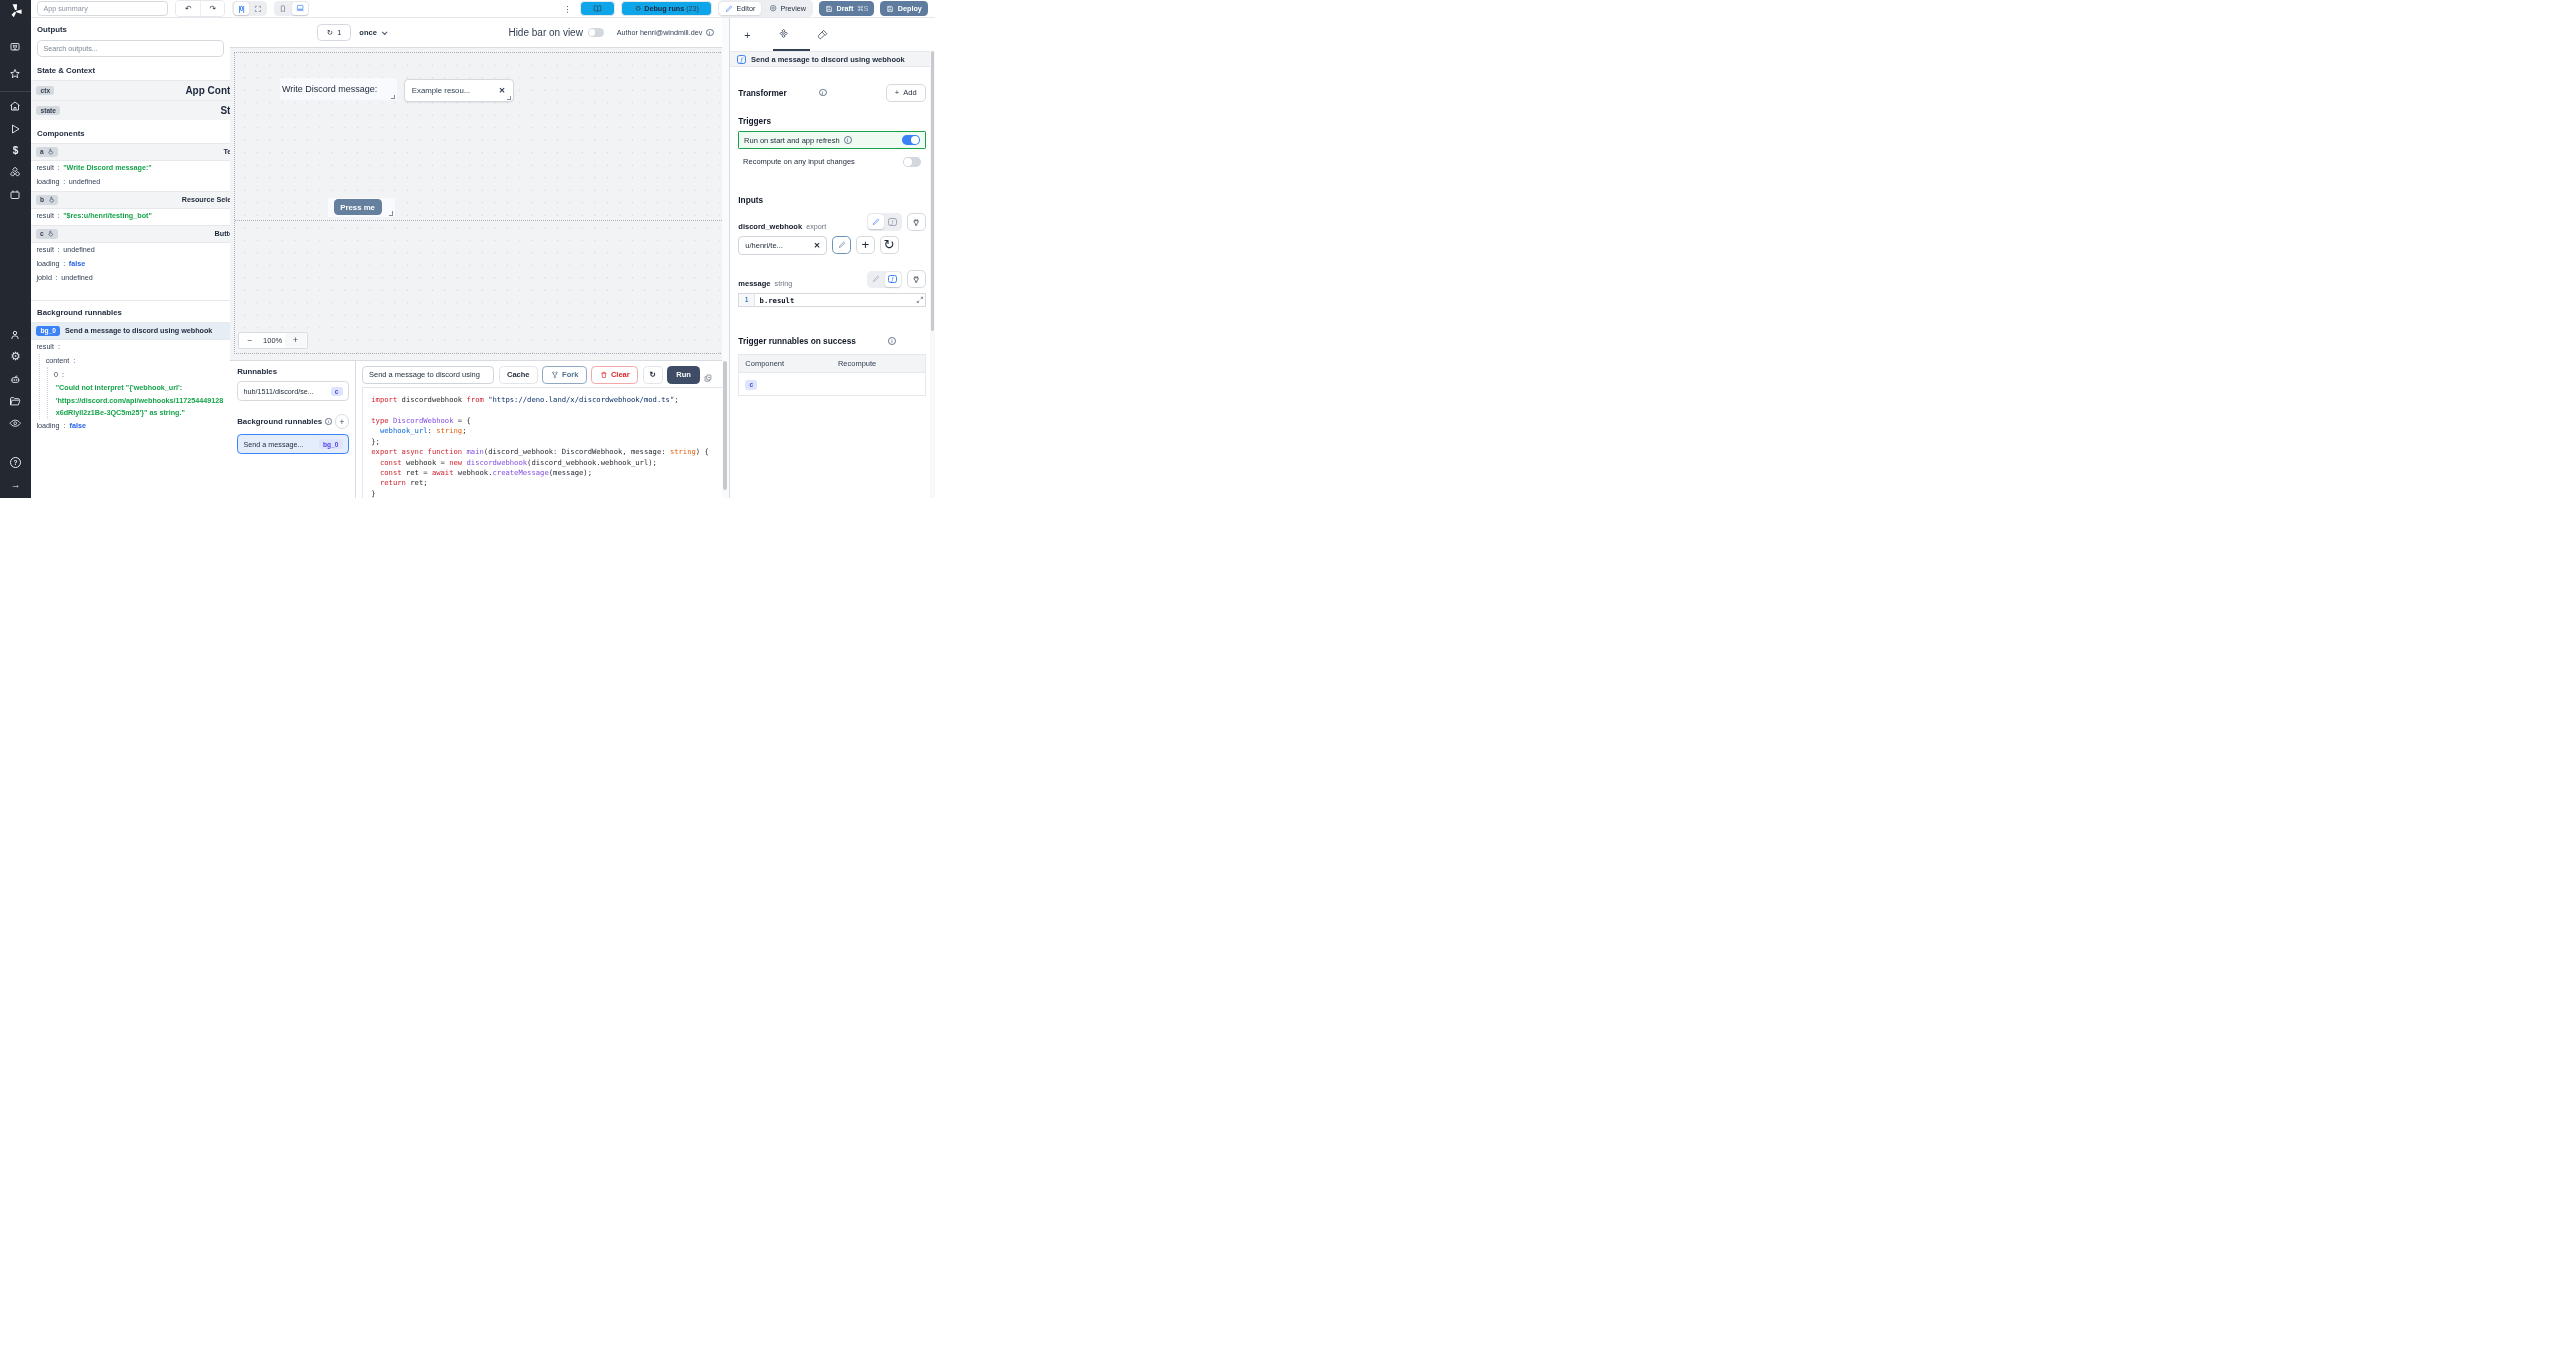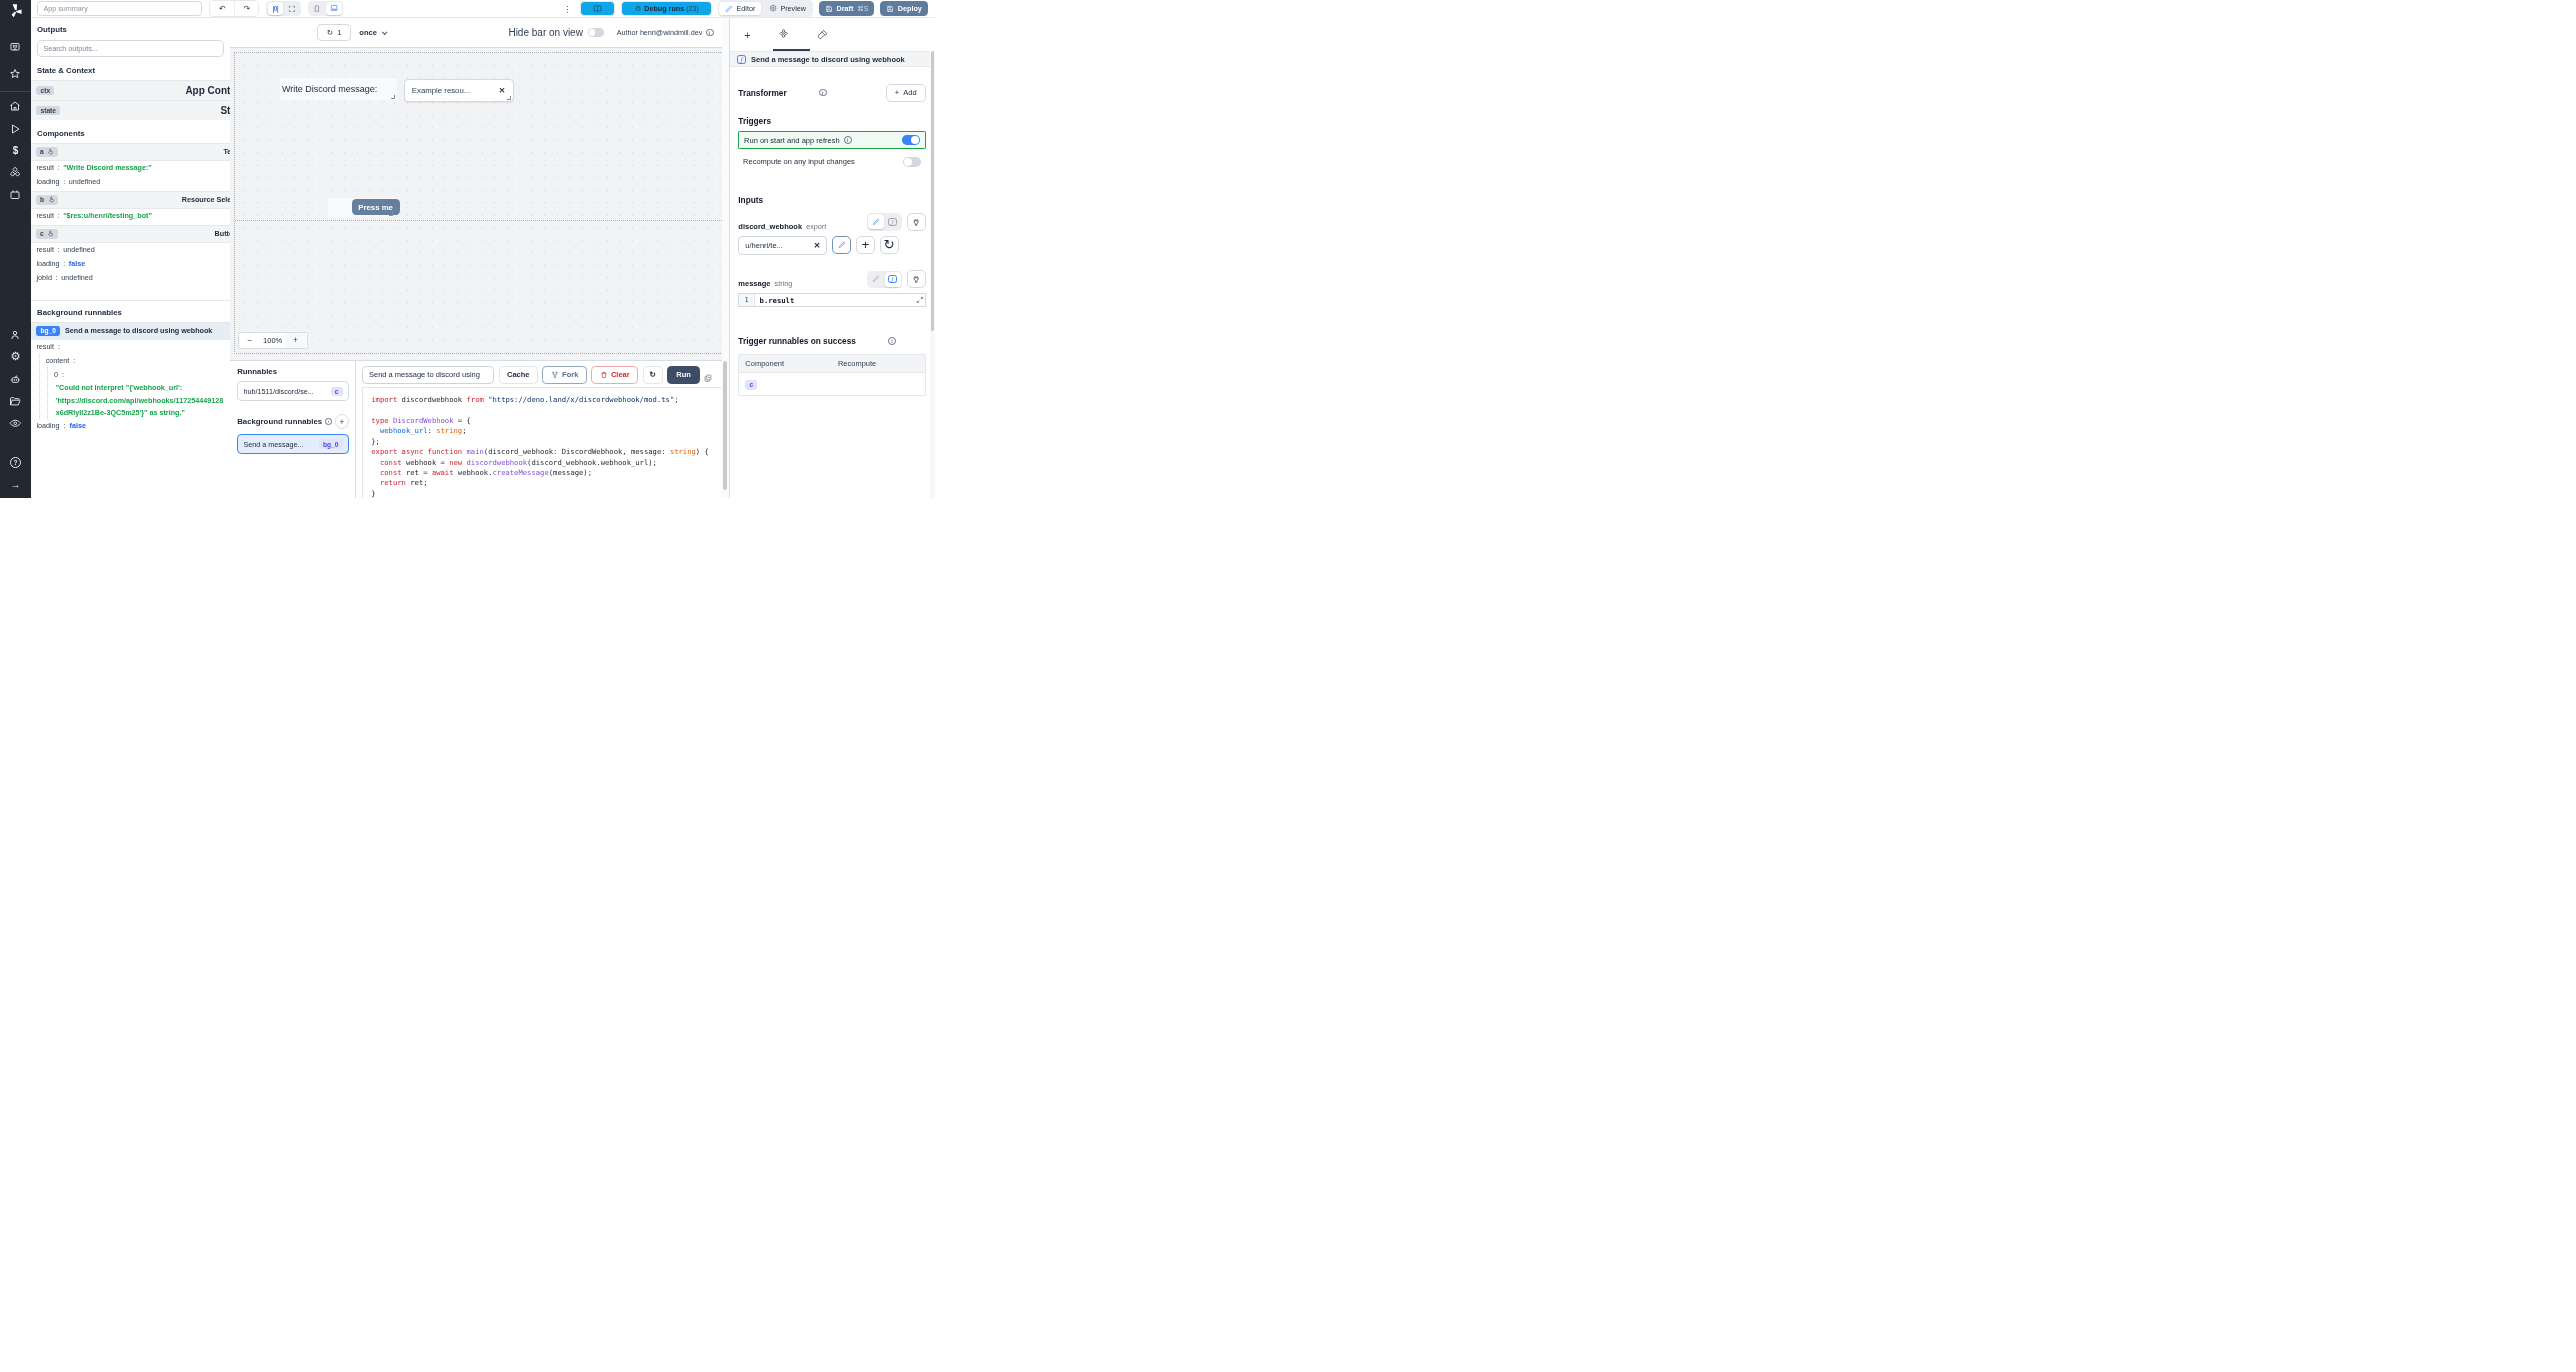--- a/index.html
+++ b/index.html
@@ -16,21 +16,21 @@
   .rail-ic { width:14.3px; height:14.3px; color:#eceff3; display:flex; align-items:center; justify-content:center; }
   .rail-div { width:31px; height:0.6px; background:#3c4350; margin:9.5px 0 7.2px 0; }
   .rail-gap { flex:1; }
   .rail-q { width:11.3px; height:11.3px; border:1px solid #eceff3; border-radius:50%; color:#eceff3;
     font-size:6.6px; font-weight:bold; display:flex; align-items:center; justify-content:center; }
   .rail-ar { color:#eceff3; font-size:9.5px; }
 
   
   #topbar { position:absolute; left:31px; top:0; right:0; height:18px; background:#fff;
     border-bottom:0.6px solid #e6e8eb; display:flex; align-items:center; }
-  .appsum { margin-left:6px; width:165px; height:14.3px; border:0.6px solid #d5d9de; border-radius:3.6px;
+  .appsum { margin-left:6px; width:131px; height:14.3px; border:0.6px solid #d5d9de; border-radius:3.6px;
     padding:0 5.4px; font-size:7.2px; color:#374151; font-family:"Liberation Sans",sans-serif; }
   .appsum::placeholder { color:#8b94a1; }
   .btn-group { display:flex; border:0.6px solid #e6e8eb; border-radius:4.2px; background:#fff; margin-left:7.2px; overflow:hidden; }
   .btn-group button { width:24px; height:14.3px; border:none; background:#fff; font-size:7.8px; color:#334155; cursor:pointer; }
   .btn-group button + button { border-left:0.6px solid #eceef1; }
   .seg { display:flex; background:#eceef1; border-radius:4.2px; padding:1.2px; gap:1.2px; margin-left:7.2px; }
   .seg .opt { min-width:15.5px; height:12.5px; border-radius:3px; display:flex; align-items:center; justify-content:center;
     color:#6b7280; border:none; background:transparent; cursor:pointer; font-size:6.6px; }
   .seg .opt.sel { background:#fff; box-shadow:0 0.6px 1.2px rgba(16,24,40,.18); color:#3b82f6; }
   .tb-right { margin-left:auto; display:flex; align-items:center; gap:6px; padding-right:7.2px; }
@@ -105,21 +105,21 @@
   .canvas-rect { position:absolute; left:3.6px; top:4.2px; width:513px; height:302px; border:1.2px dotted #a9afba;
     background-image:radial-gradient(circle,#c7ccd4 0.6px,transparent 0.8px); background-size:12.5px 12.5px; background-position:3.6px 6px; }
   .app-bottom { position:absolute; left:0; right:0; top:167px; border-top:1.2px dotted #a9afba; }
   .cmp-text { position:absolute; left:45px; top:24.4px; width:117px; height:22.7px; background:rgba(250,251,253,.92);
     display:flex; align-items:center; padding-left:2.4px; font-size:9px; font-weight:500; color:#1e293b; }
   .cmp-select { position:absolute; left:169px; top:26px; width:110px; height:22.7px; background:#fff;
     border:0.6px solid #d5d9de; border-radius:4.2px; box-shadow:0 0.6px 1.2px rgba(16,24,40,.07);
     display:flex; align-items:center; padding:0 7.2px; font-size:7.8px; color:#334155; }
   .cmp-select .x { margin-left:auto; font-size:7.8px; font-weight:700; color:#334155; cursor:pointer; }
   .cmp-btnwrap { position:absolute; left:93px; top:145px; width:67px; height:18.5px; background:rgba(250,251,253,.92); }
-  .pressme { position:absolute; left:24px; top:1.2px; width:48px; height:16px; background:#64809e; border:none;
+  .pressme { position:absolute; left:6px; top:1.2px; width:48px; height:16px; background:#64809e; border:none;
     border-radius:4.2px; color:#fff; font-size:7.8px; font-weight:700; cursor:pointer; }
   .rh { position:absolute; right:1.2px; bottom:1.2px; width:4.2px; height:4.2px; border-right:1.2px solid #848b96; border-bottom:1.2px solid #848b96; }
   .zoomctl { position:absolute; left:8.3px; top:284px; width:70px; height:16.7px; background:#fff; border:0.6px solid #d8dce1;
     border-radius:2.4px; display:flex; align-items:center; z-index:5; }
   .zoomctl .zb { width:21.5px; height:15.5px; border:none; background:transparent; font-size:8.3px; color:#334155; cursor:pointer; }
   .zoomctl .zv { flex:1; text-align:center; font-size:7.5px; color:#1f2937; }
   .zoomctl .zp { background:#f7f8f9; border-radius:2.4px; margin-right:1.2px; }
 
   #bottom { position:absolute; left:0; right:0; top:342px; bottom:0; background:#fff; border-top:0.6px solid #d8dce1; display:flex; }
   .runcol { width:126px; border-right:0.6px solid #d8dce1; padding:6px 6px 0 7.2px; }

